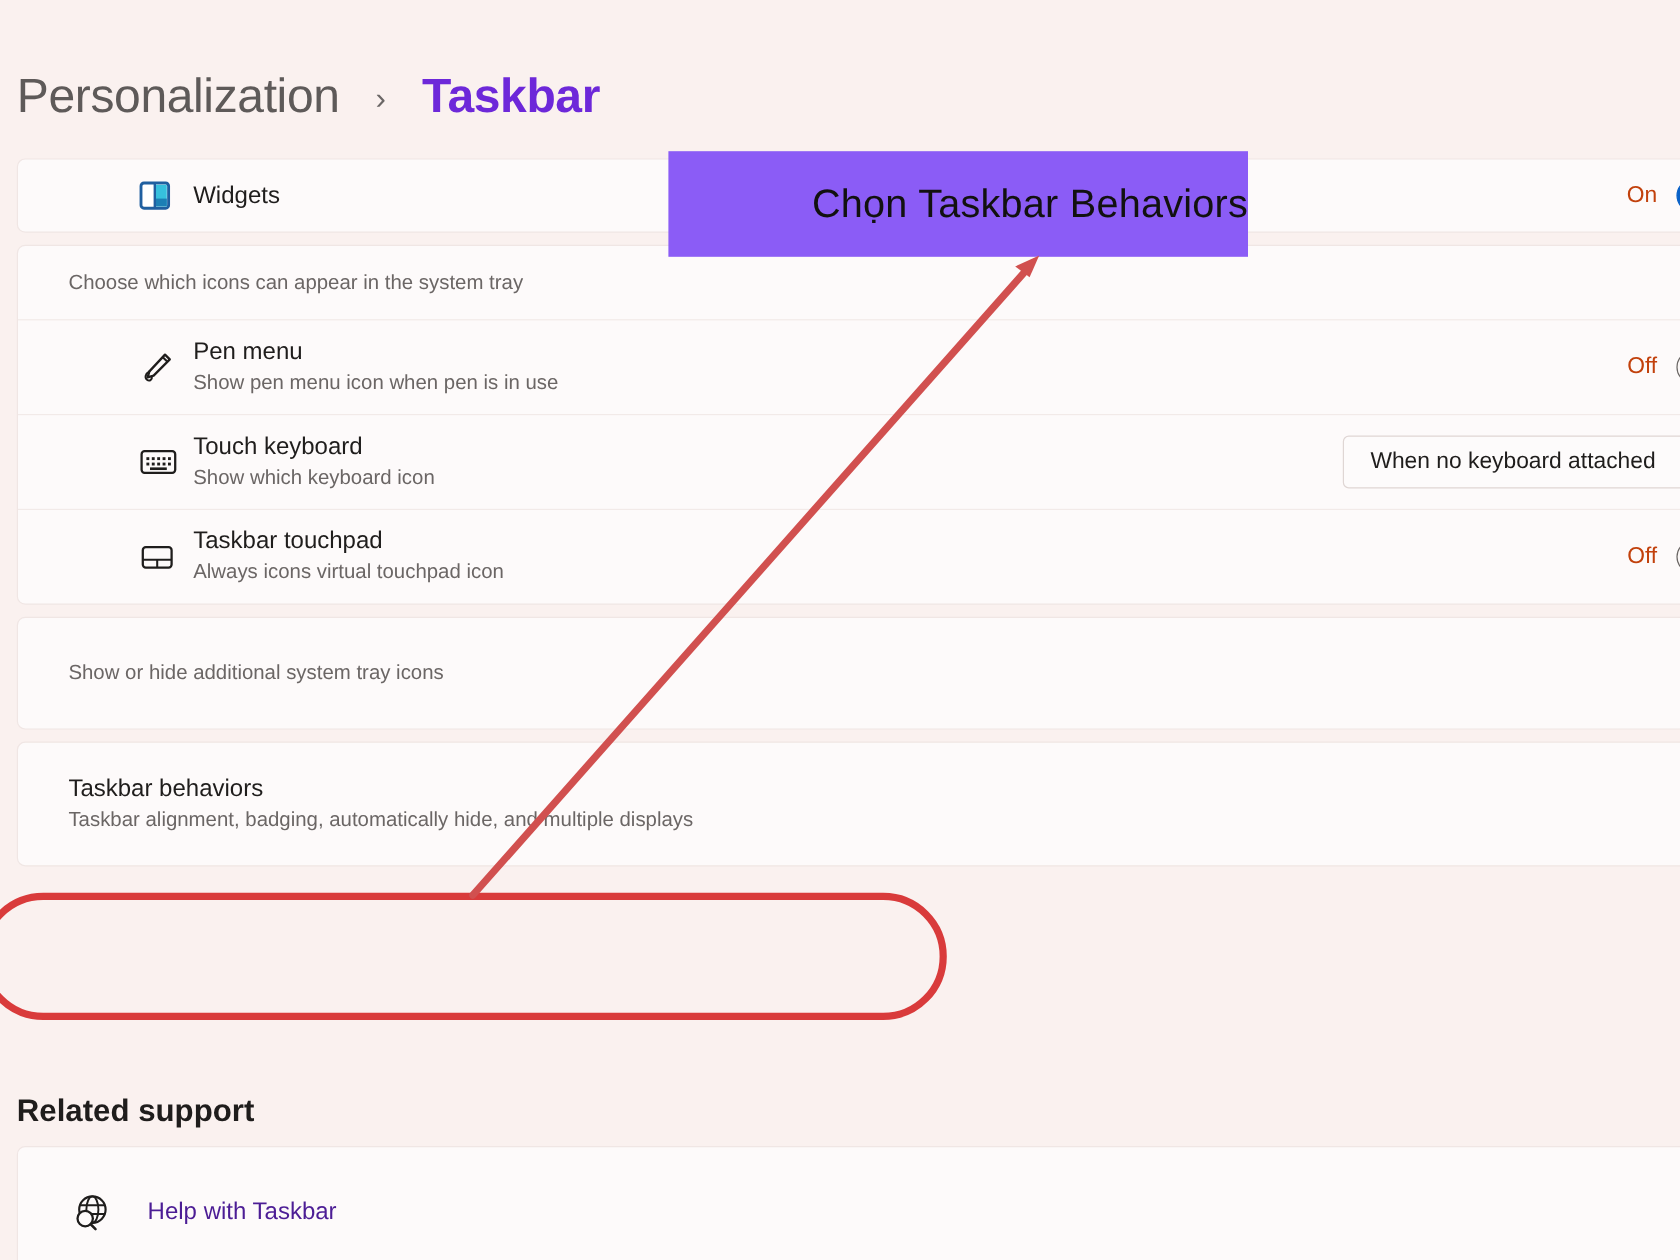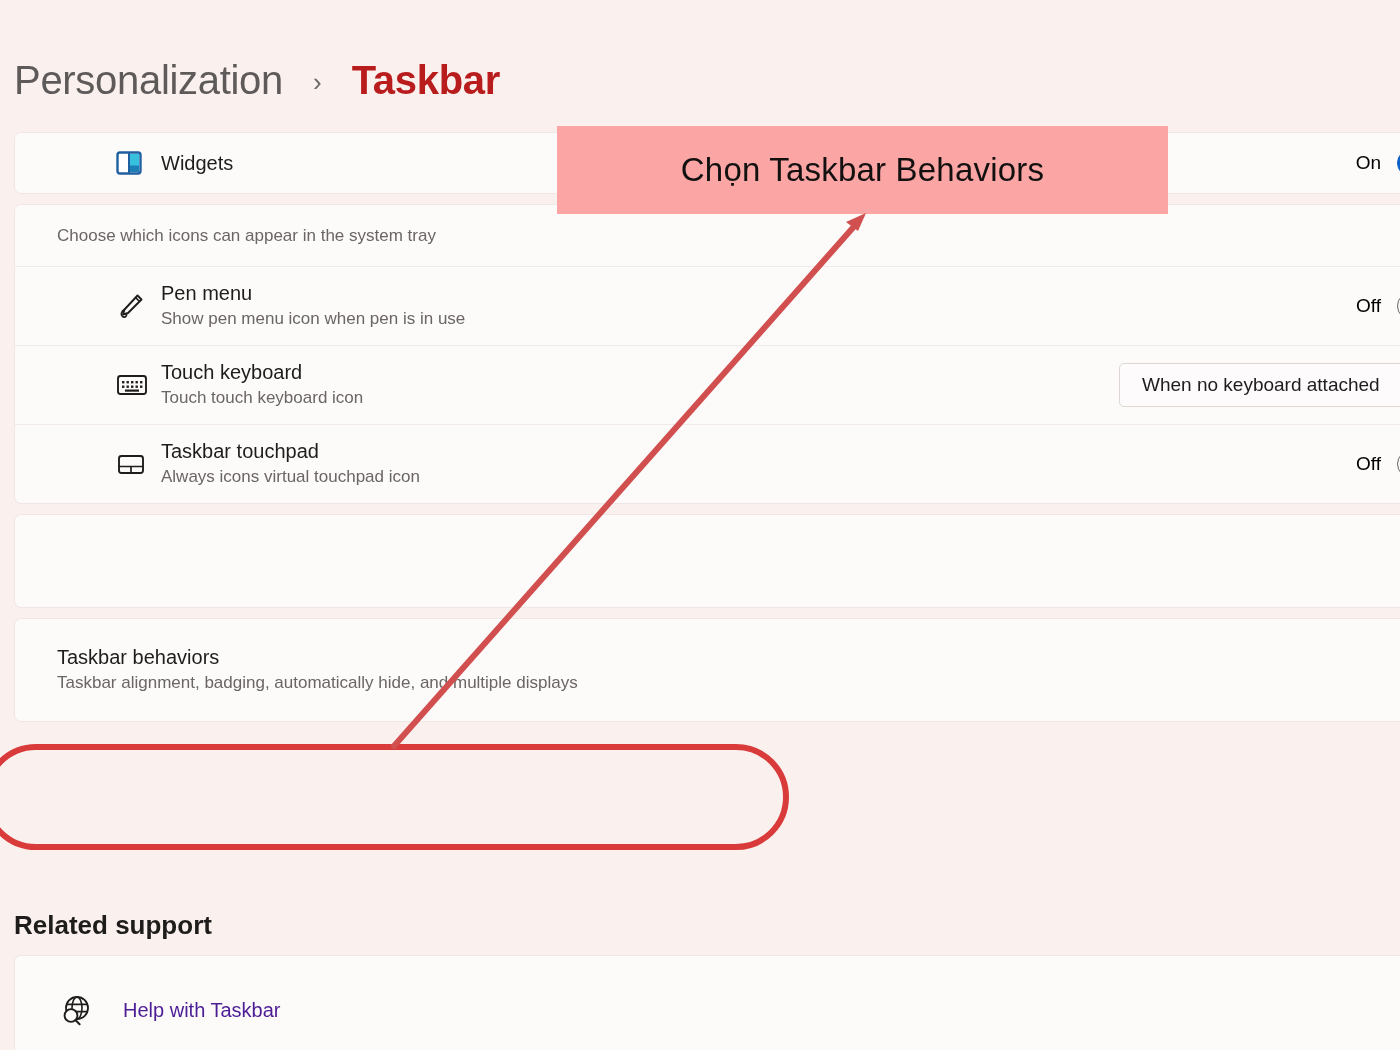--- a/index.html
+++ b/index.html
@@ -31,21 +31,21 @@
     font-weight: 400;
     letter-spacing: -0.3px;
   }
   .crumb-sep {
     font-size: 26px;
     color: #6b6766;
     padding-top: 4px;
   }
   .crumb-current {
     font-size: 40px;
-    color: #b91c1c;
+    color: #6d28d9;
     font-weight: 700;
     letter-spacing: -0.3px;
   }
 
   
   .cards {
     position: absolute;
     left: 14px;
     top: 132px;
     width: 1400px;
@@ -97,21 +97,21 @@
   }
   .row-right {
     flex: 0 0 auto;
     display: flex;
     align-items: center;
     gap: 16px;
     margin-right: -60px;
   }
   .state-label {
     font-size: 19px;
-    color: #000000;
+    color: #c2410c;
   }
 
   
   .toggle {
     width: 52px;
     height: 28px;
     border-radius: 14px;
     position: relative;
     box-sizing: border-box;
   }
@@ -190,26 +190,26 @@
   .overlay {
     position: absolute;
     left: 0; top: 0;
     width: 1400px; height: 1050px;
     pointer-events: none;
   }
   .callout {
     position: absolute;
     left: 557px;
     top: 126px;
-    width: 611px;
+    width: 483px;
     height: 88px;
-    background: #fca5a5;
-    display: flex;
-    align-items: center;
-    justify-content: center;
+    background: #8b5cf6;
+    display: flex;
+    align-items: center;
+    justify-content: flex-end;
     box-sizing: border-box;
   }
   .callout-text {
     font-size: 33px;
     color: #121110;
     font-weight: 400;
     letter-spacing: 0.2px;
     white-space: nowrap;
   }
 </style>
@@ -284,21 +284,21 @@
             <rect x="11.5" y="15.5" width="2.4" height="2.4"></rect>
             <rect x="16" y="15.5" width="2.4" height="2.4"></rect>
             <rect x="20.5" y="15.5" width="2.4" height="2.4"></rect>
             <rect x="25" y="15.5" width="2.4" height="2.4"></rect>
             <rect x="10" y="19.5" width="14" height="2.2"></rect>
           </g>
         </svg>
       </div>
       <div class="row-text">
         <div class="row-title">Touch keyboard</div>
-        <div class="row-sub">Touch touch keyboard icon</div>
+        <div class="row-sub">Show which keyboard icon</div>
       </div>
       <div class="row-right">
         <div class="dropdown">
           <span>When no keyboard attached</span>
         </div>
       </div>
     </div>
 
     <div class="row row-indent">
       <div class="row-icon">
@@ -315,20 +315,21 @@
       <div class="row-right">
         <span class="state-label">Off</span>
         <span class="toggle off"></span>
       </div>
     </div>
   </div>
 
   <div class="card">
     <div class="row row-plain" style="min-height:92px">
       <div class="row-text">
+        <div class="row-sub">Show or hide additional system tray icons</div>
       </div>
     </div>
   </div>
 
   <div class="card">
     <div class="row row-plain" style="min-height:102px">
       <div class="row-text">
         <div class="row-title">Taskbar behaviors</div>
         <div class="row-sub">Taskbar alignment, badging, automatically hide, and multiple displays</div>
       </div>

